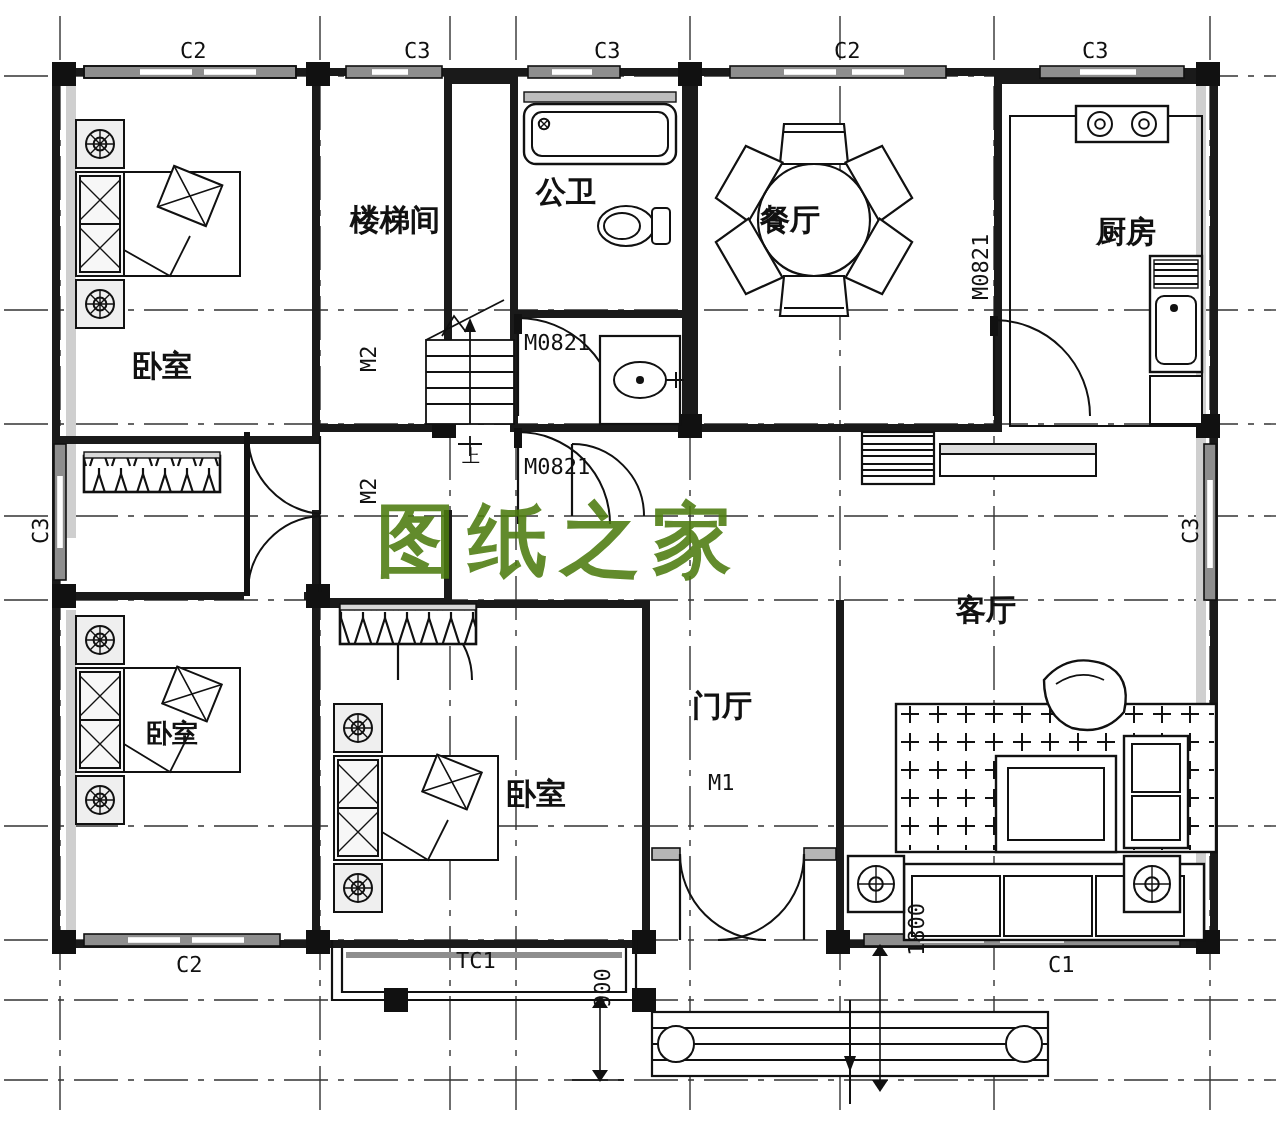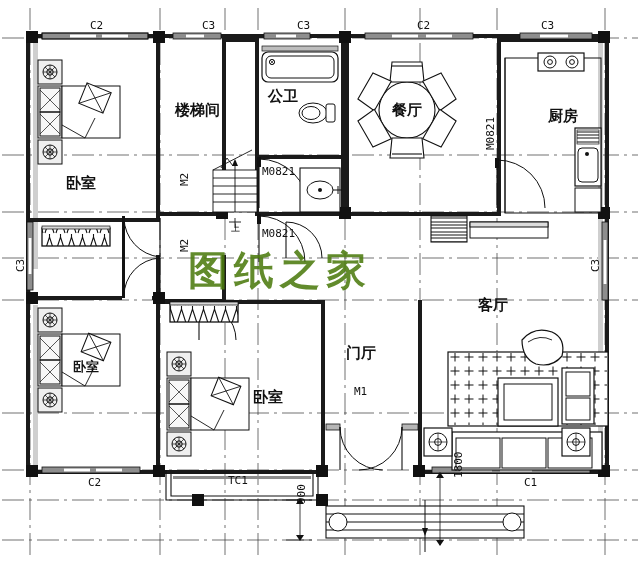--- a/index.html
+++ b/index.html
@@ -440,21 +440,21 @@
       <path d="M300 500 L300 540"></path>
       <path d="M296 504 L300 498 L304 504" fill="#111" stroke="none"></path>
       <path d="M296 535 L300 541 L304 535" fill="#111" stroke="none"></path>
       <path d="M286 500 L312 500 M286 540 L312 540" stroke-width="0.7"></path>
     </g>
   </svg>
 
   <div class="lbl room" style="left:66px;top:174px">卧室</div>
   <div class="lbl room" style="left:175px;top:101px">楼梯间</div>
   <div class="lbl room" style="left:268px;top:87px">公卫</div>
-  <div class="lbl room" style="left:392px;top:101px">餐厅</div>
+  <div class="lbl room" style="left:380px;top:101px">餐厅</div>
   <div class="lbl room" style="left:548px;top:107px">厨房</div>
   <div class="lbl room" style="left:478px;top:296px">客厅</div>
   <div class="lbl room" style="left:346px;top:344px">门厅</div>
   <div class="lbl room sm" style="left:73px;top:358px">卧室</div>
   <div class="lbl room" style="left:253px;top:388px">卧室</div>
 
   <div class="lbl tag" style="left:90px;top:19px">C2</div>
   <div class="lbl tag" style="left:202px;top:19px">C3</div>
   <div class="lbl tag" style="left:297px;top:19px">C3</div>
   <div class="lbl tag" style="left:417px;top:19px">C2</div>

